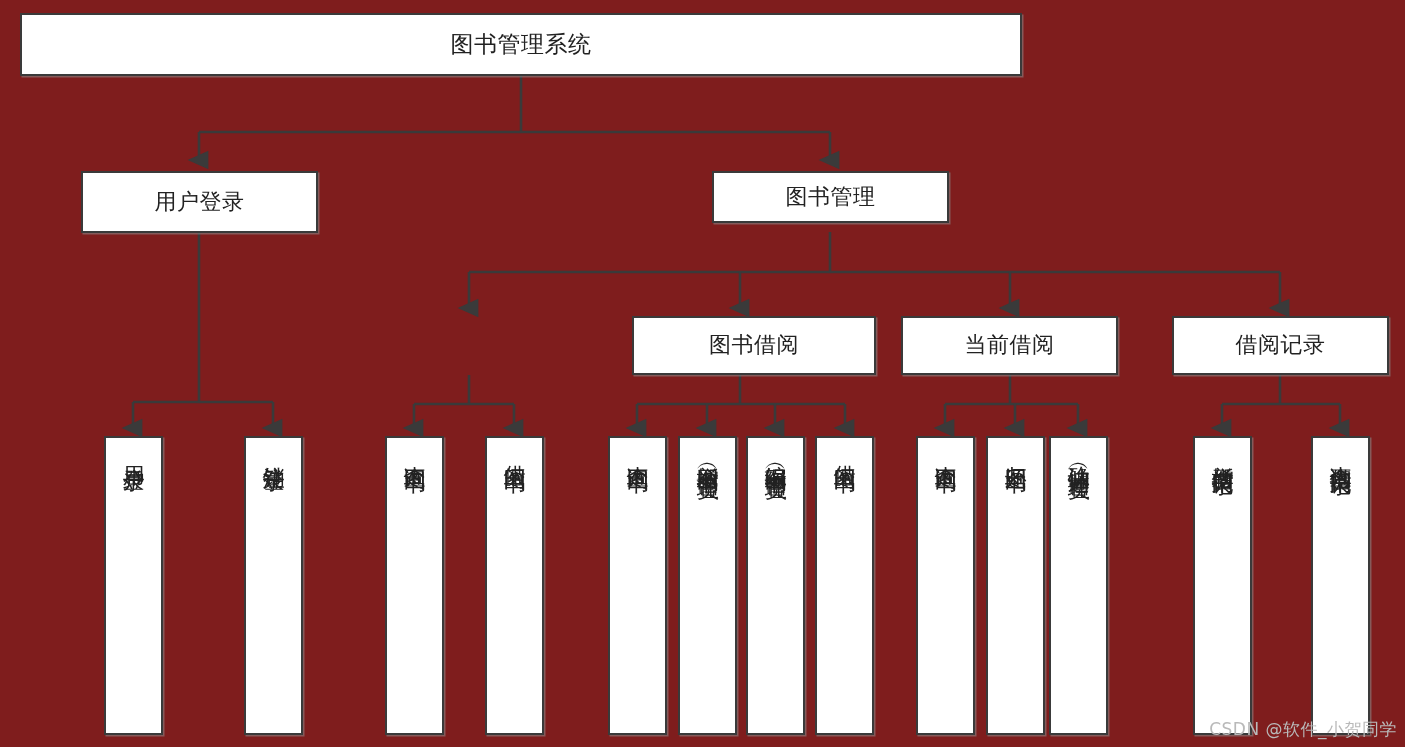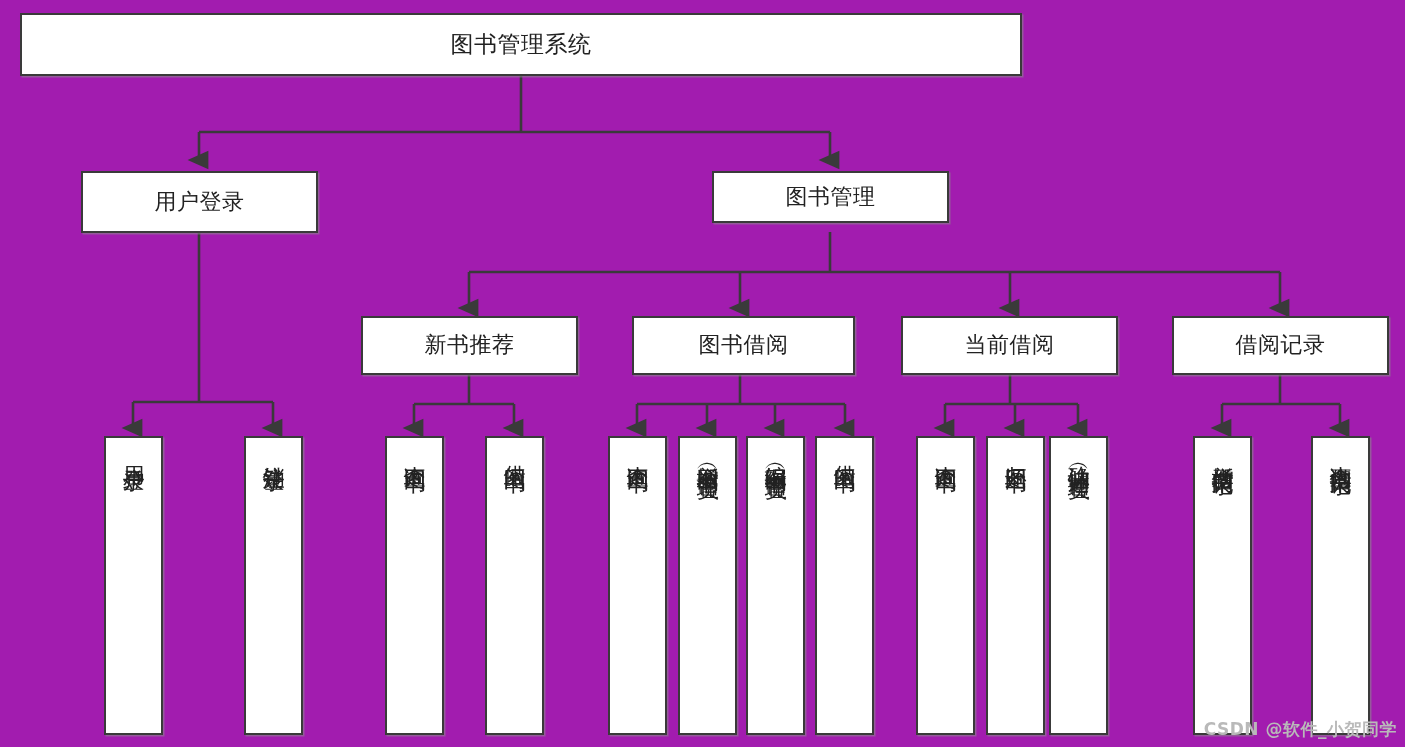--- a/index.html
+++ b/index.html
@@ -7,21 +7,21 @@
     padding: 0;
     background: #ffffff;
   }
   body {
     font-family: "DejaVu Sans", "Liberation Sans", sans-serif;
   }
   #canvas {
     position: relative;
     width: 1405px;
     height: 747px;
-    background: #a21caf;
+    background: #7f1d1d;
     overflow: hidden;
   }
   #edges {
     position: absolute;
     left: 0;
     top: 0;
     width: 1405px;
     height: 747px;
     pointer-events: none;
   }
@@ -66,21 +66,20 @@
   }
   .watermark {
     position: absolute;
     right: 8px;
     bottom: 6px;
     font-size: 17px;
     color: #b9b9b9;
     letter-spacing: 0.5px;
     white-space: nowrap;
     user-select: none;
-    font-weight: bold;
   }
 </style>
 </head>
 <body>
 
 <div id="canvas">
 
   <svg id="edges" viewBox="0 0 1405 747" xmlns="http://www.w3.org/2000/svg">
     <defs>
       <marker id="arrow" markerWidth="9" markerHeight="9" refX="4.2" refY="4.2" orient="auto" markerUnits="strokeWidth">
@@ -136,25 +135,22 @@
   </div>
 
   <div class="node h" style="left:81px; top:171px; width:237px; height:62px;">
     <span class="label">用户登录</span>
   </div>
 
   <div class="node h" style="left:712px; top:171px; width:237px; height:52px;">
     <span class="label">图书管理</span>
   </div>
 
-  <div class="node h" style="left:361px; top:316px; width:217px; height:59px;">
-    <span class="label">新书推荐</span>
-  </div>
-
-  <div class="node h" style="left:632px; top:316px; width:223px; height:59px;">
+
+  <div class="node h" style="left:632px; top:316px; width:244px; height:59px;">
     <span class="label">图书借阅</span>
   </div>
 
   <div class="node h" style="left:1172px; top:316px; width:217px; height:59px;">
     <span class="label">借阅记录</span>
   </div>
 
   <div class="node h" style="left:901px; top:316px; width:217px; height:59px;">
     <span class="label">当前借阅</span>
   </div>

